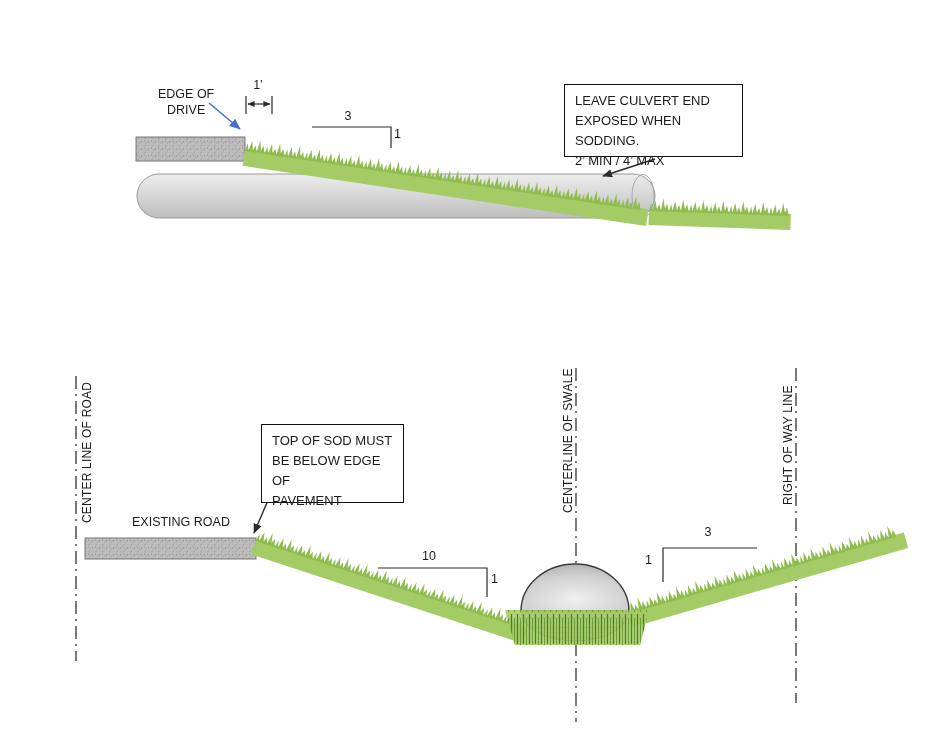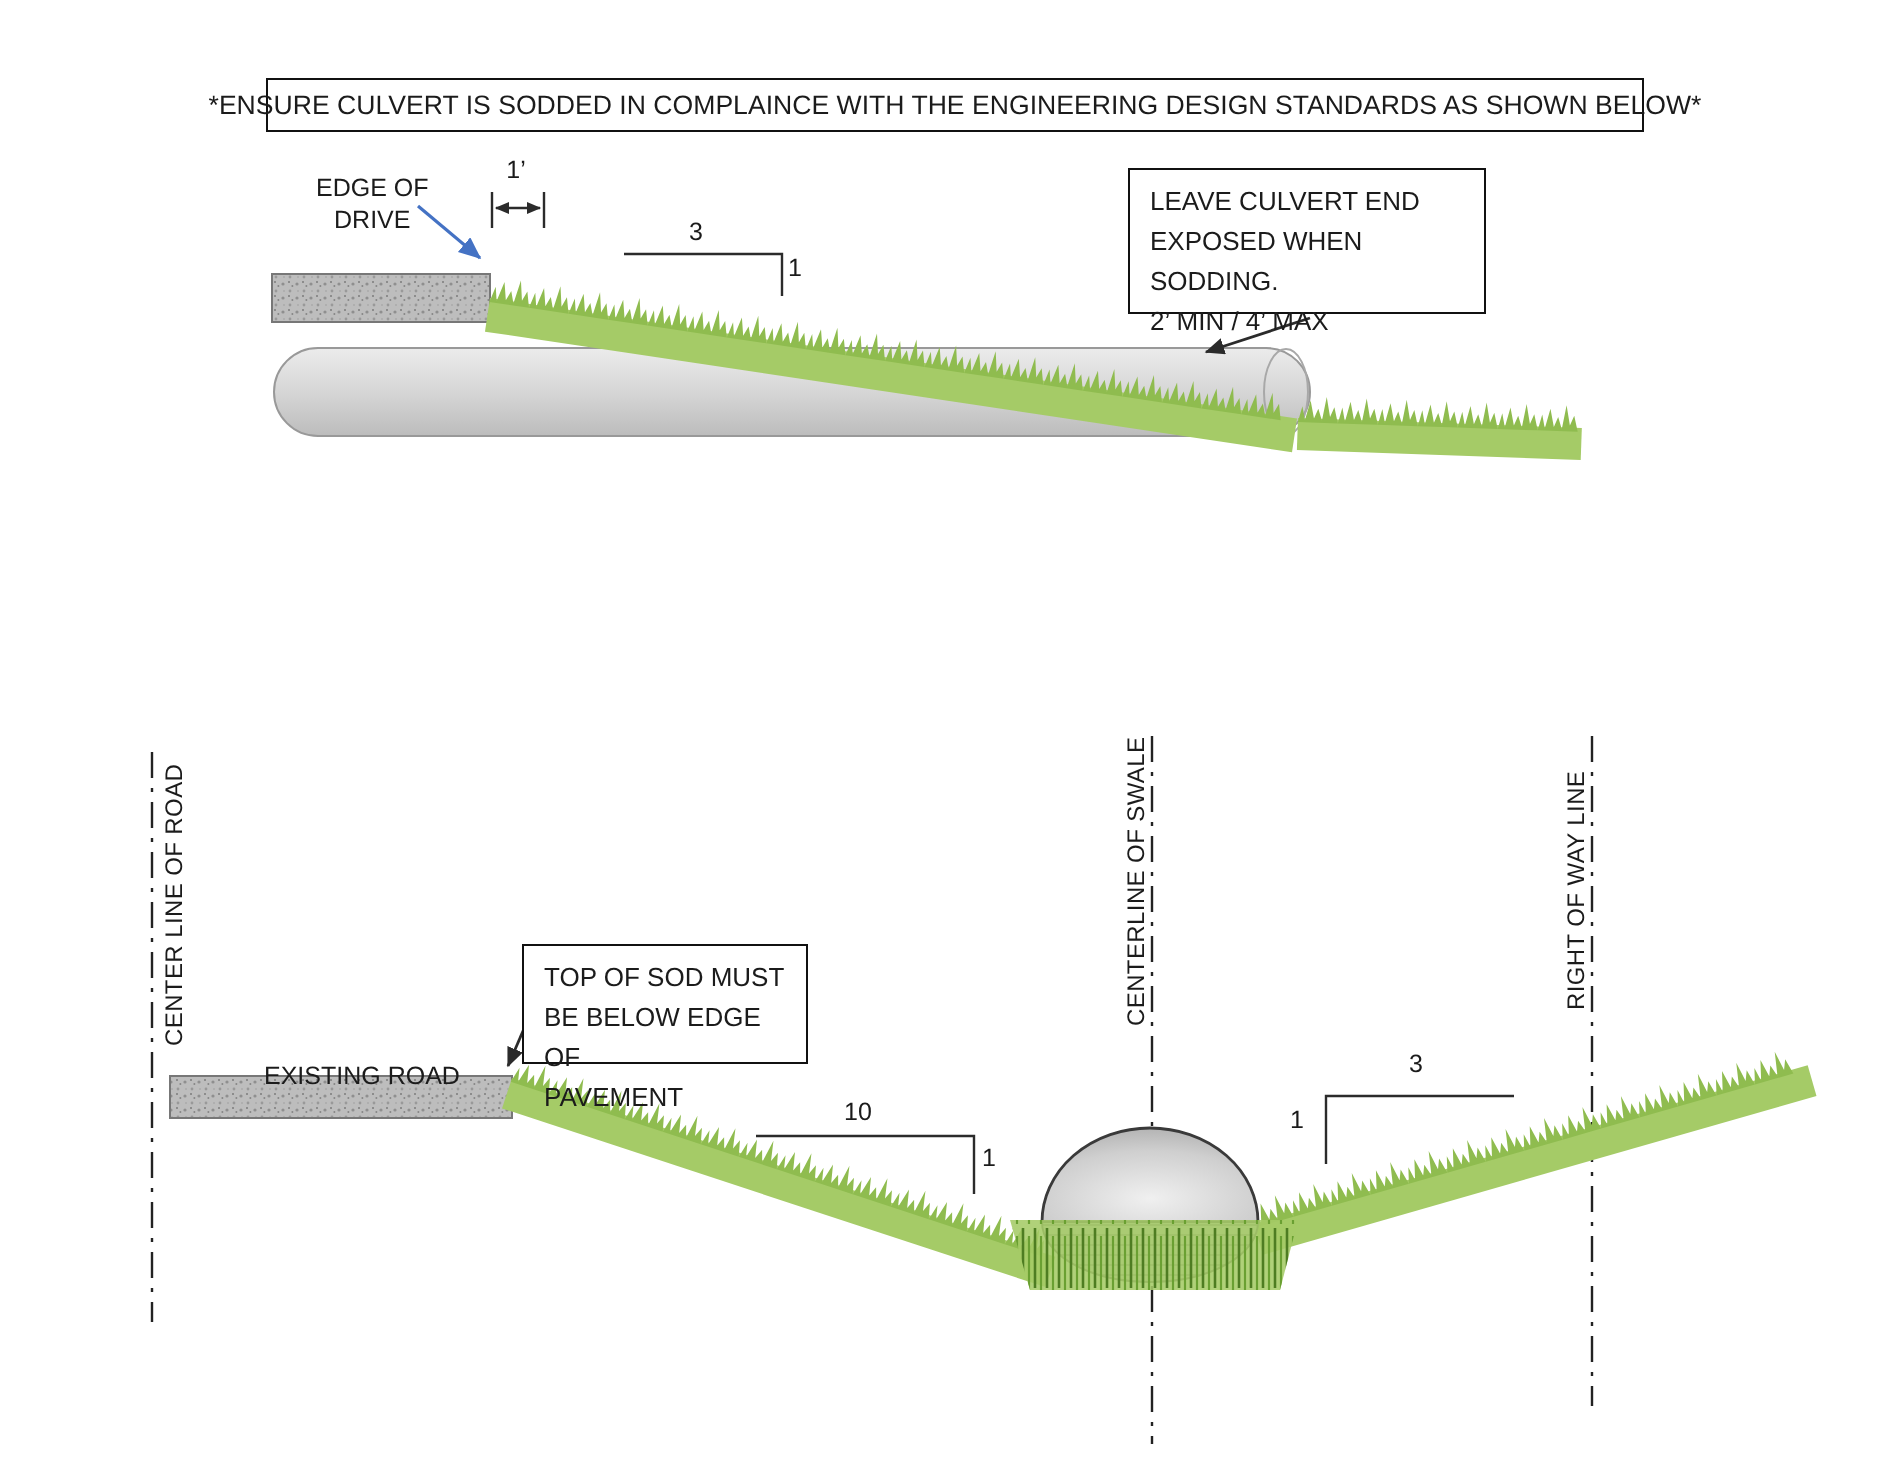--- a/index.html
+++ b/index.html
@@ -12,21 +12,21 @@
   .txt { position:absolute; font-size:12.5px; line-height:1.3; white-space:pre-line;text-align:center; }
   .ctr { text-align:center; }
   .box { position:absolute; background:#ffffff; border:1.2px solid #111111; }
   #banner {
     left:133px; top:39px; width:689px; height:27px; border:1px solid #111;
     display:flex; align-items:center; justify-content:center;
     font-size:13.3px; white-space:nowrap;
   }
   .note { font-size:13px; line-height:1.55; padding:6px 10px; white-space:pre-line; }
   #note-culvert { left:564px; top:84px; width:179px; height:73px; }
-  #note-sod { left:261px; top:424px; width:143px; height:60px;margin-top:48px; }
+  #note-sod { left:261px; top:424px; width:143px; height:79px; }
   .rot {
     position:absolute; font-size:12px; white-space:nowrap;
     transform-origin:0 0; transform:rotate(-90deg); letter-spacing:0.2px;
   }
 </style>
 </head>
 <body>
 
 <div id="canvas">
 
@@ -146,39 +146,36 @@
         <polygon points="505,610 649,610 640,645 515,645" fill="url(#grassV)"></polygon>
       </g>
 
       <path d="M378,568 H487 V597" fill="none" stroke="#2b2b2b" stroke-width="1.2"></path>
       <path d="M757,548 H663 V582" fill="none" stroke="#2b2b2b" stroke-width="1.2"></path>
 
       <line x1="269" y1="498" x2="254" y2="533" stroke="#2b2b2b" stroke-width="1.4" marker-end="url(#arrowBlack)"></line>
     </g>
   </svg>
 
-  <div class="box" id="banner">
-    <span>*ENSURE CULVERT IS SODDED IN COMPLAINCE WITH THE ENGINEERING DESIGN STANDARDS AS SHOWN BELOW*</span>
-  </div>
 
   <div class="txt" style="left:158px; top:86px;">EDGE OF
 DRIVE</div>
 
   <div class="txt ctr" style="left:242px; top:77px; width:32px;">1’</div>
 
   <div class="txt ctr" style="left:339px; top:108px; width:18px;">3</div>
   <div class="txt" style="left:394px; top:126px;">1</div>
 
   <div class="box note" id="note-culvert">LEAVE CULVERT END
 EXPOSED WHEN SODDING.
 2’ MIN / 4’ MAX</div>
 
   <div class="rot" style="left:80px; top:523px;">CENTER LINE OF ROAD</div>
 
-  <div class="txt" style="left:132px; top:530px;">EXISTING ROAD</div>
+  <div class="txt" style="left:132px; top:514px;">EXISTING ROAD</div>
 
   <div class="box note" id="note-sod">TOP OF SOD MUST
 BE BELOW EDGE OF
 PAVEMENT</div>
 
   <div class="txt ctr" style="left:414px; top:548px; width:30px;">10</div>
   <div class="txt" style="left:491px; top:571px;">1</div>
 
   <div class="rot" style="left:561px; top:513px;">CENTERLINE OF SWALE</div>
 

